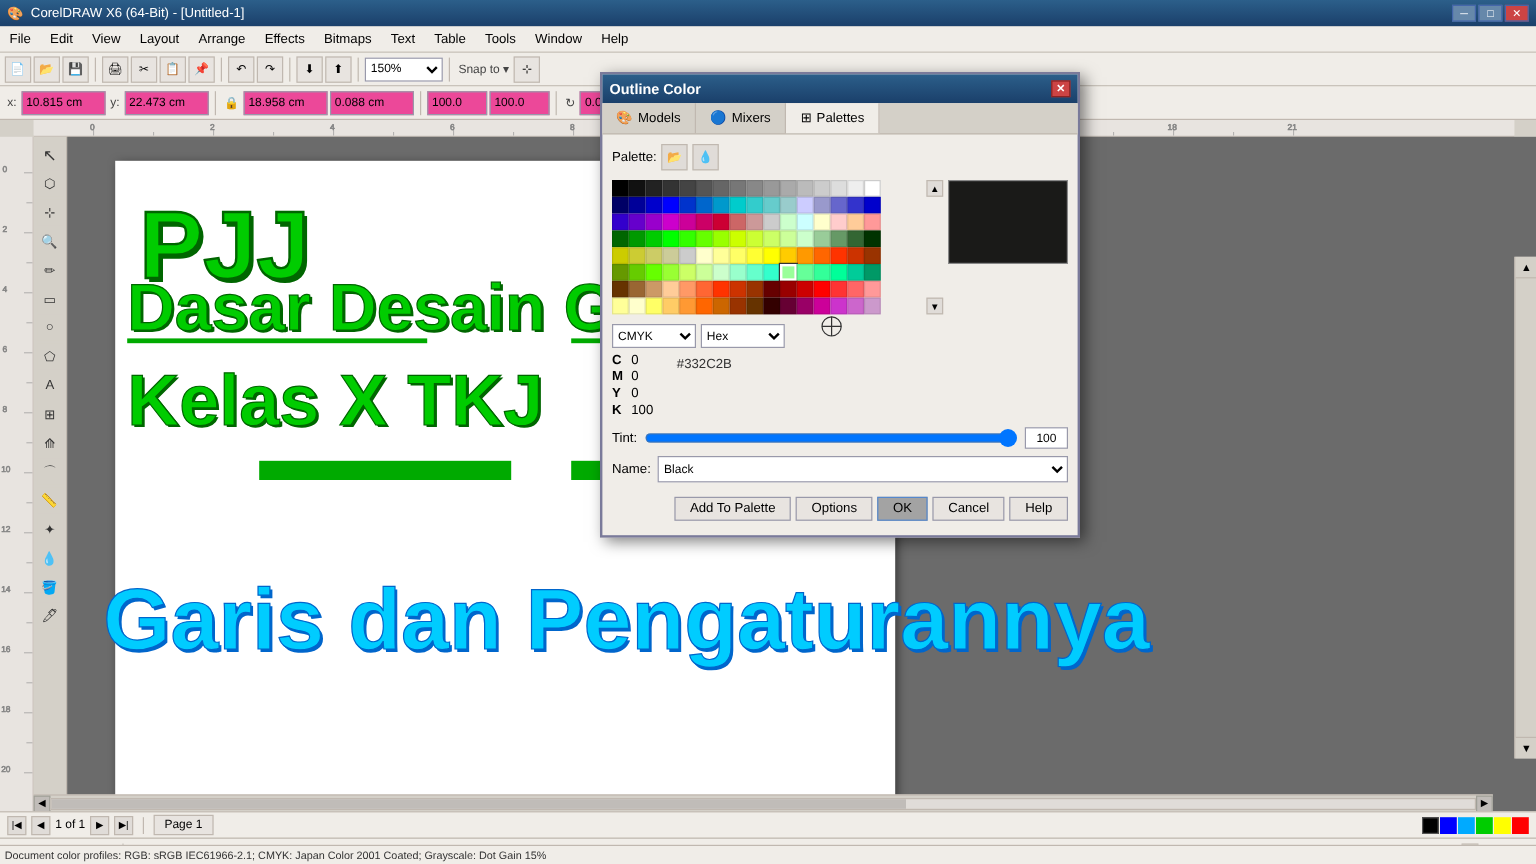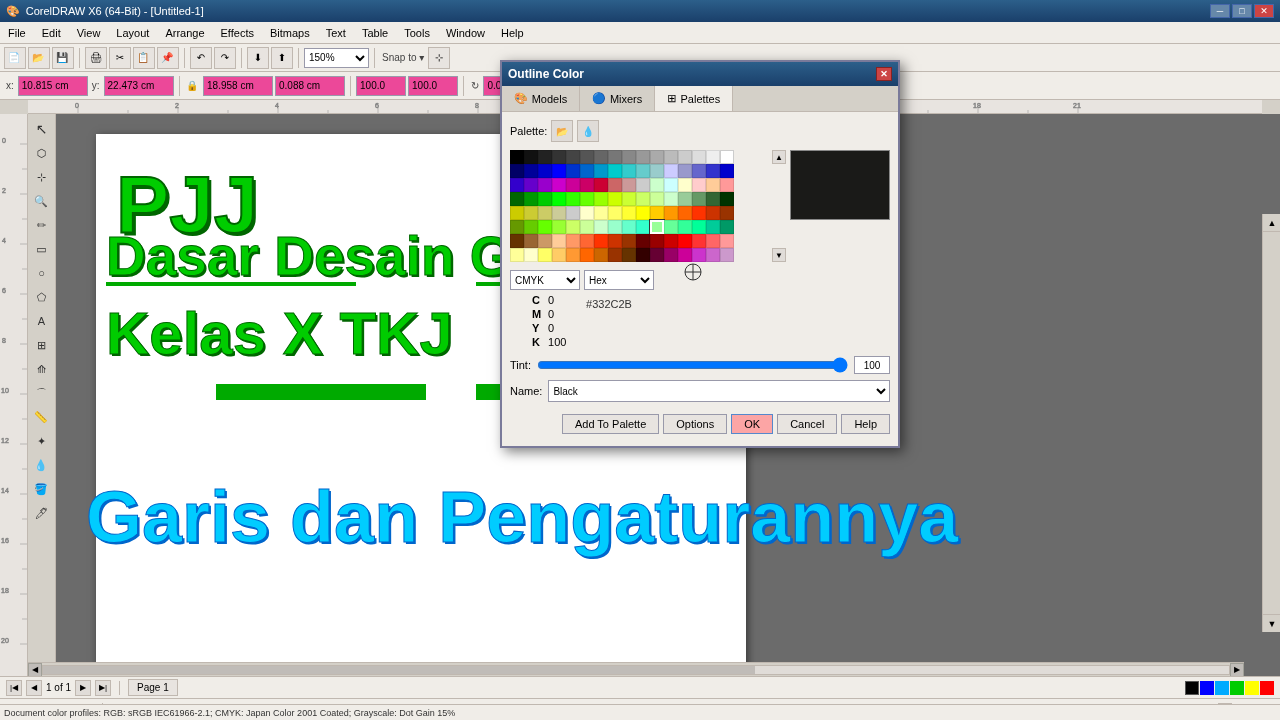--- a/index.html
+++ b/index.html
@@ -201,21 +201,21 @@
     }
 
     
     #dialog-buttons {
       display: flex; gap: 4px; justify-content: flex-end; padding: 4px 0;
     }
     .dlg-btn {
       padding: 3px 12px; background: #e8e4e0; border: 1px solid #9999aa;
       cursor: pointer; font-size: 11px; text-align: right;
     }
-    .dlg-btn.primary { background: #fca5a5; border-color: #5588cc; }
+    .dlg-btn.primary { background: #a3a3a3; border-color: #5588cc; }
     .scroll-arrow {
       width: 14px; height: 14px; background: #e0dcd8; border: 1px solid #c0b8b0;
       cursor: pointer; display: flex; align-items: center; justify-content: center; font-size: 8px;
     }
 
     
     #statusbar {
       position: absolute; bottom: 0; left: 0; right: 0; height: 22px;
       background: #f0ede8; border-top: 1px solid #c0b8b0;
       display: flex; align-items: center; padding: 0 6px; gap: 8px; font-size: 10px;
@@ -685,21 +685,21 @@
         <div class="scroll-arrow">▲</div>
         <div class="scroll-arrow" style="margin-top:auto;">▼</div>
       </div>
 
       <div id="color-preview-area">
         <div id="color-preview"></div>
       </div>
     </div>
 
     <div style="display:flex;gap:8px;margin-bottom:4px;">
-      <div style="display:flex;flex-direction:column;gap:4px;align-items:center;">
+      <div style="display:flex;flex-direction:column;gap:4px;">
         <div style="display:flex;gap:4px;align-items:center;">
           <select class="model-select">
             <option>CMYK</option>
           </select>
           <select class="model-select">
             <option>Hex</option>
           </select>
         </div>
         <div style="display:flex;gap:8px;">
           <div id="cmyk-values">

